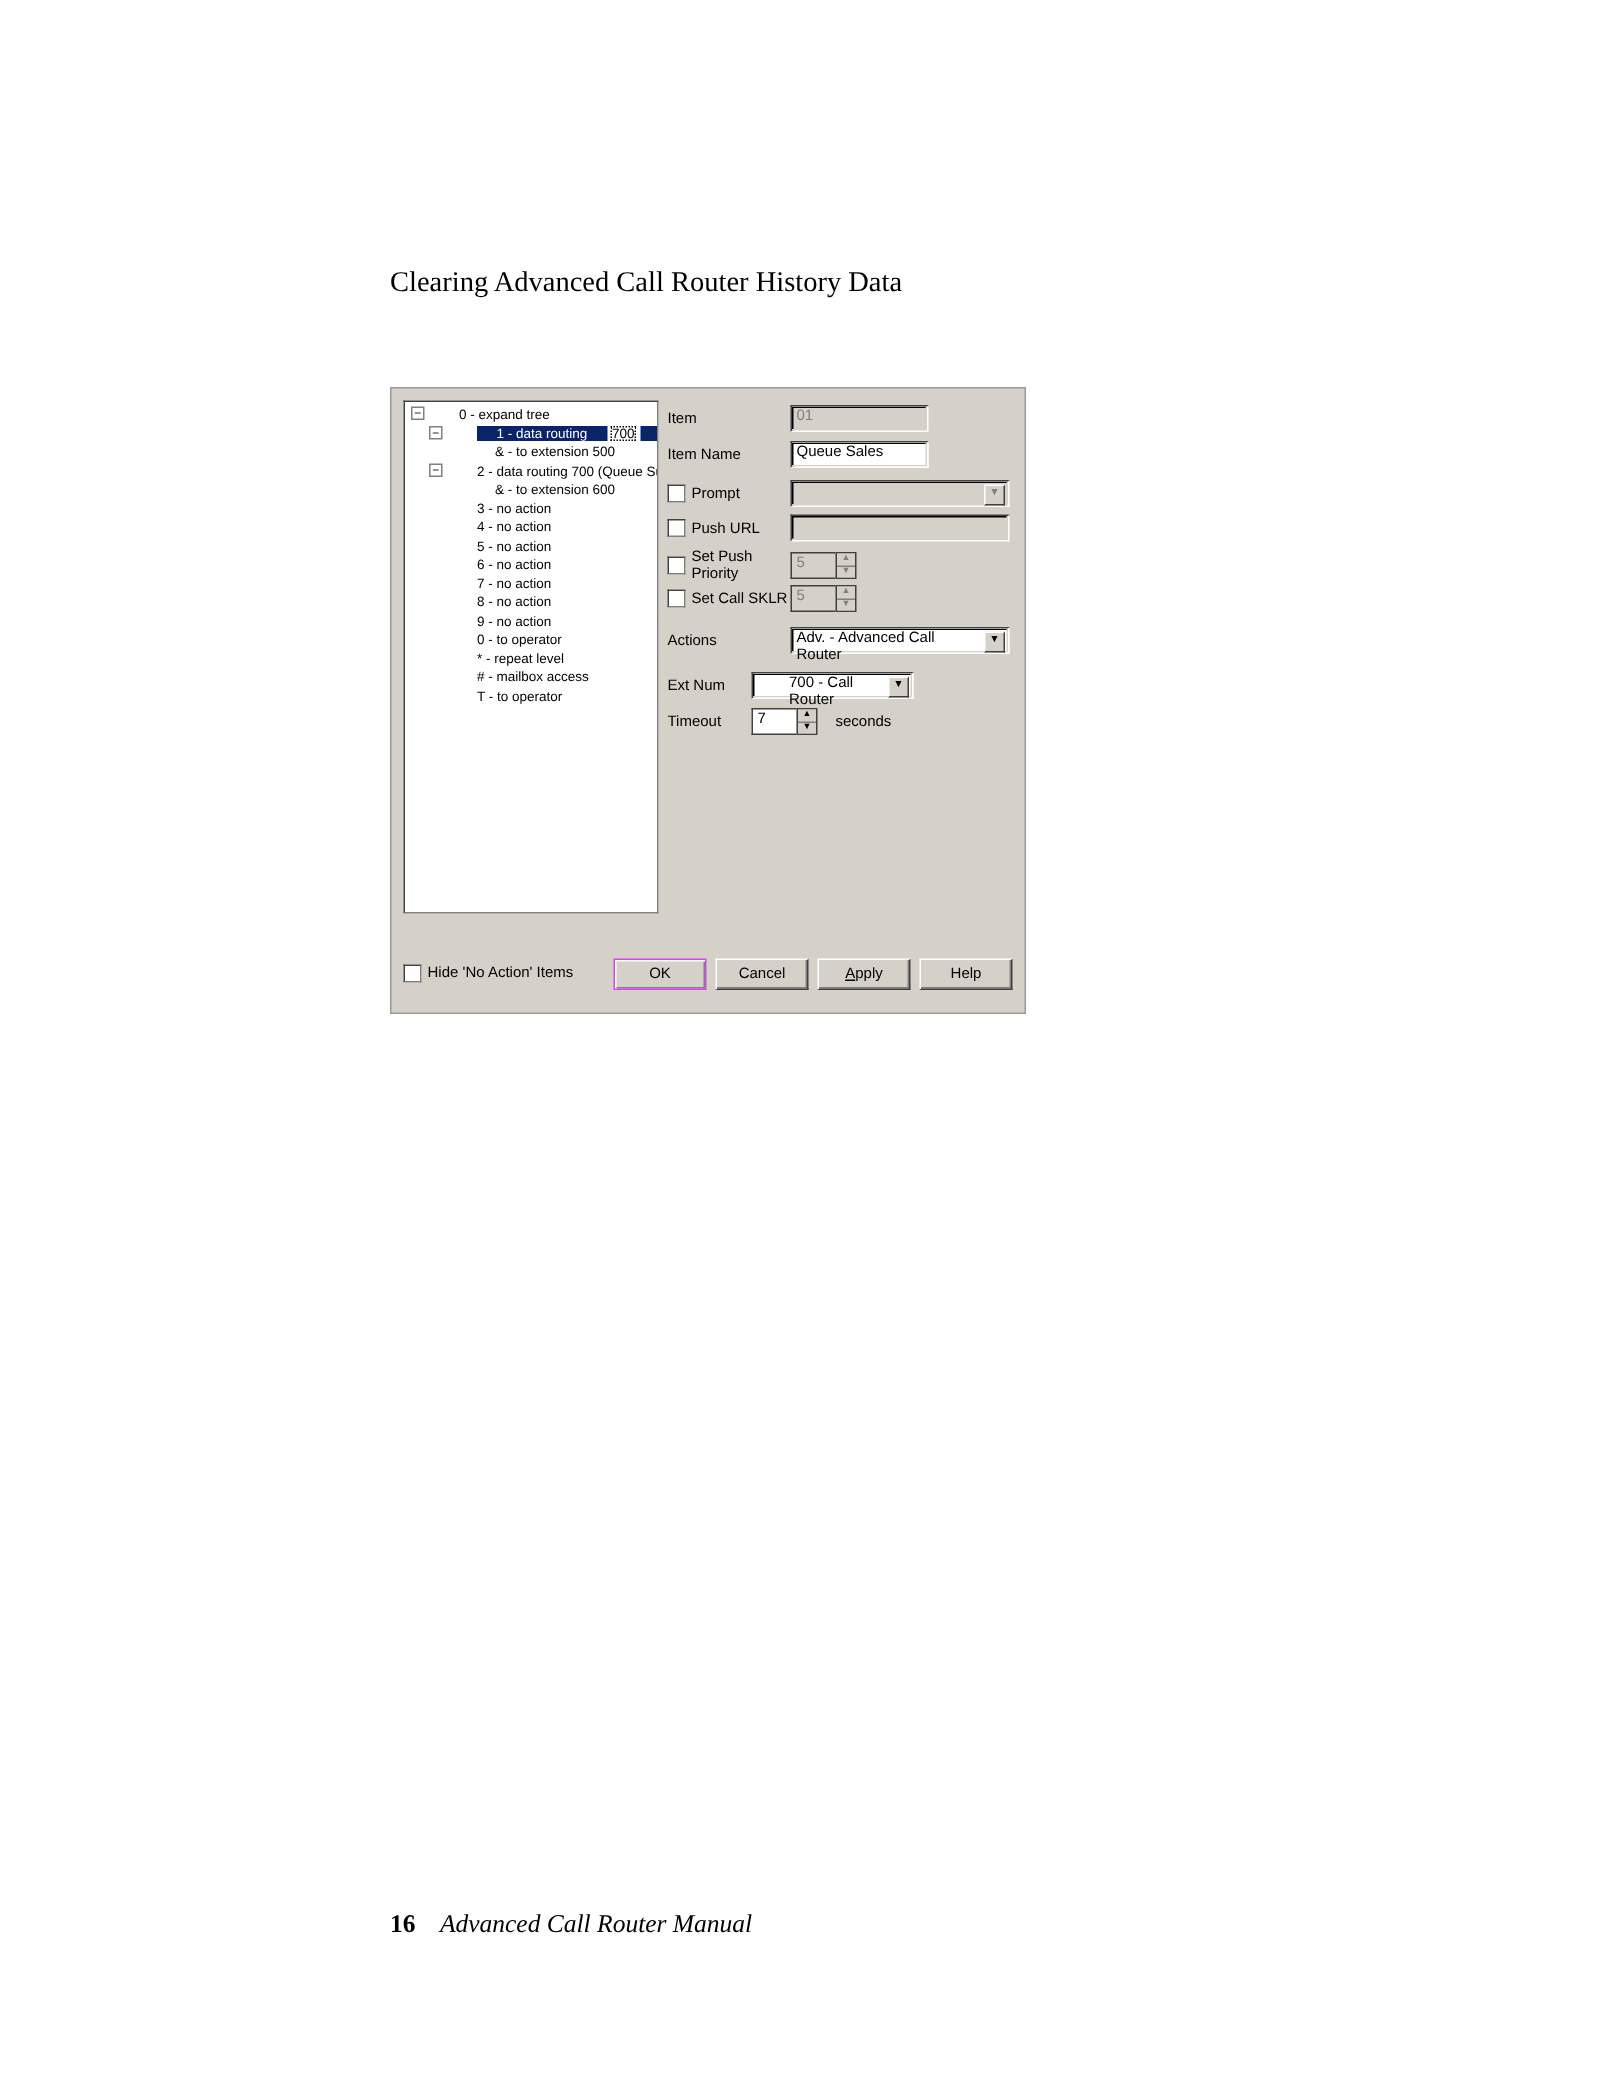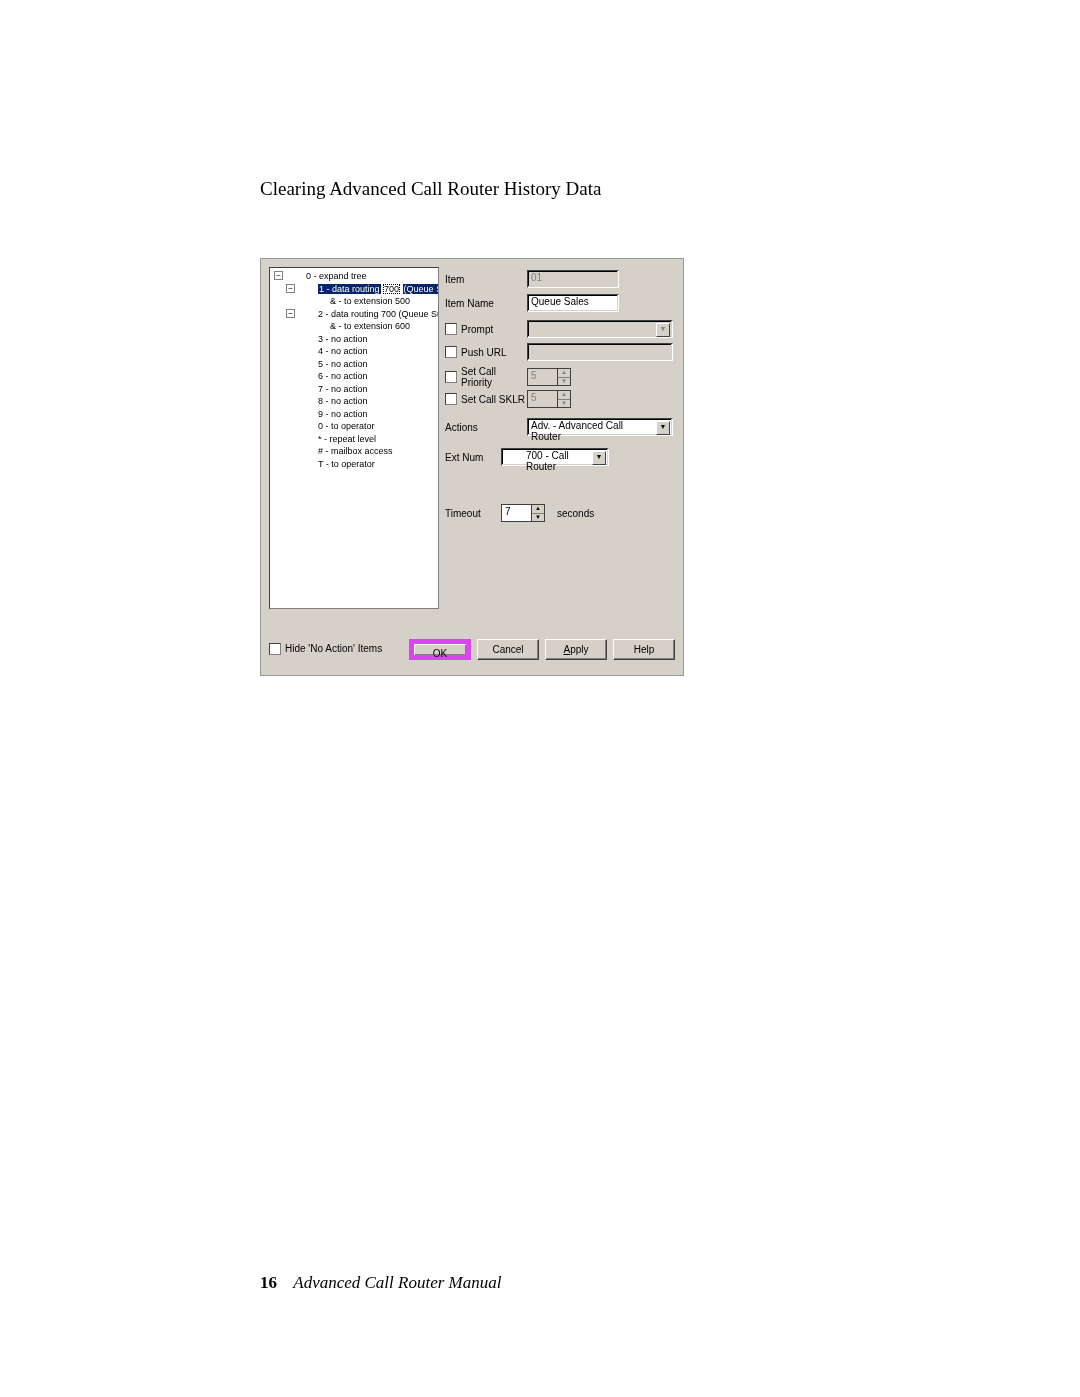--- a/index.html
+++ b/index.html
@@ -69,21 +69,21 @@
     font-size: 8px;
     line-height: 7px;
     text-align: center;
     color: #000;
     top: 1px;
   } 
   .tree-row span.lbl { position:absolute;margin-left:20px; }
   .sel {
     background: #0a246a;
     color: #fff;
-    padding: 0 1px;
+    padding: 0 13px;
   }
   .foc {
     outline: 1px dotted #000;
     outline-offset: -1px;
     padding: 0 1px;
   }
   .form-area {
     position: absolute;
     top: 8px;
     left: 184px;
@@ -229,21 +229,21 @@
     border-right-color:#404040;
     border-bottom-color:#404040;
     box-shadow: inset -1px -1px 0 #808080, inset 1px 1px 0 #d5d0c8;
     box-sizing:border-box;
     font-size:10px;
     text-align:center;
     line-height:19px;
     padding:0 8px;
   }
   .w2kbtn.default{
-    border:5px solid #d946ef;
+    border:1px solid #d946ef;
     box-shadow: inset 1px 1px 0 #fff, inset -1px -1px 0 #808080;
   }
   .under { text-decoration: underline; }
   .caption-line {
     position:absolute;
     top: 698px;
     left:260px;
     right:260px;
     font-size:19px;
   }
@@ -347,21 +347,21 @@
       </div>
 
       <div class="form-row" style="top:75px;">
         <div class="chkbox"></div>
         <div class="form-label" style="width:66px;">Push URL</div>
         <div class="txt disabled" style="width:146px;"></div>
       </div>
 
       <div class="form-row" style="top:100px;">
         <div class="chkbox"></div>
-        <div class="form-label" style="width:66px;">Set Call Priority</div>
+        <div class="form-label" style="width:66px;">Set Push Priority</div>
         <div class="spin disabled">
           <div class="spnum">5</div>
           <div class="spbtns">
               <div>▲</div>
               <div>▼</div>
             </div>
         </div>
       </div>
 
       <div class="form-row" style="top:122px;">
@@ -385,21 +385,21 @@
       </div>
 
       <div class="form-row" style="top:180px;">
         <div class="form-label" style="width:56px;">Ext Num</div>
         <div class="dd" style="width:108px;padding-left:24px;">
           <span>700 - Call Router</span>
           <span class="arrow">▼</span>
         </div>
       </div>
 
-      <div class="form-row" style="top:204px;margin-top:32px;">
+      <div class="form-row" style="top:204px;">
         <div class="form-label" style="width:56px;">Timeout</div>
         <div class="spin">
           <div class="spnum">7</div>
           <div class="spbtns">
               <div>▲</div>
               <div>▼</div>
             </div>
         </div>
         <div style="margin-left:12px;">seconds</div>
       </div>

